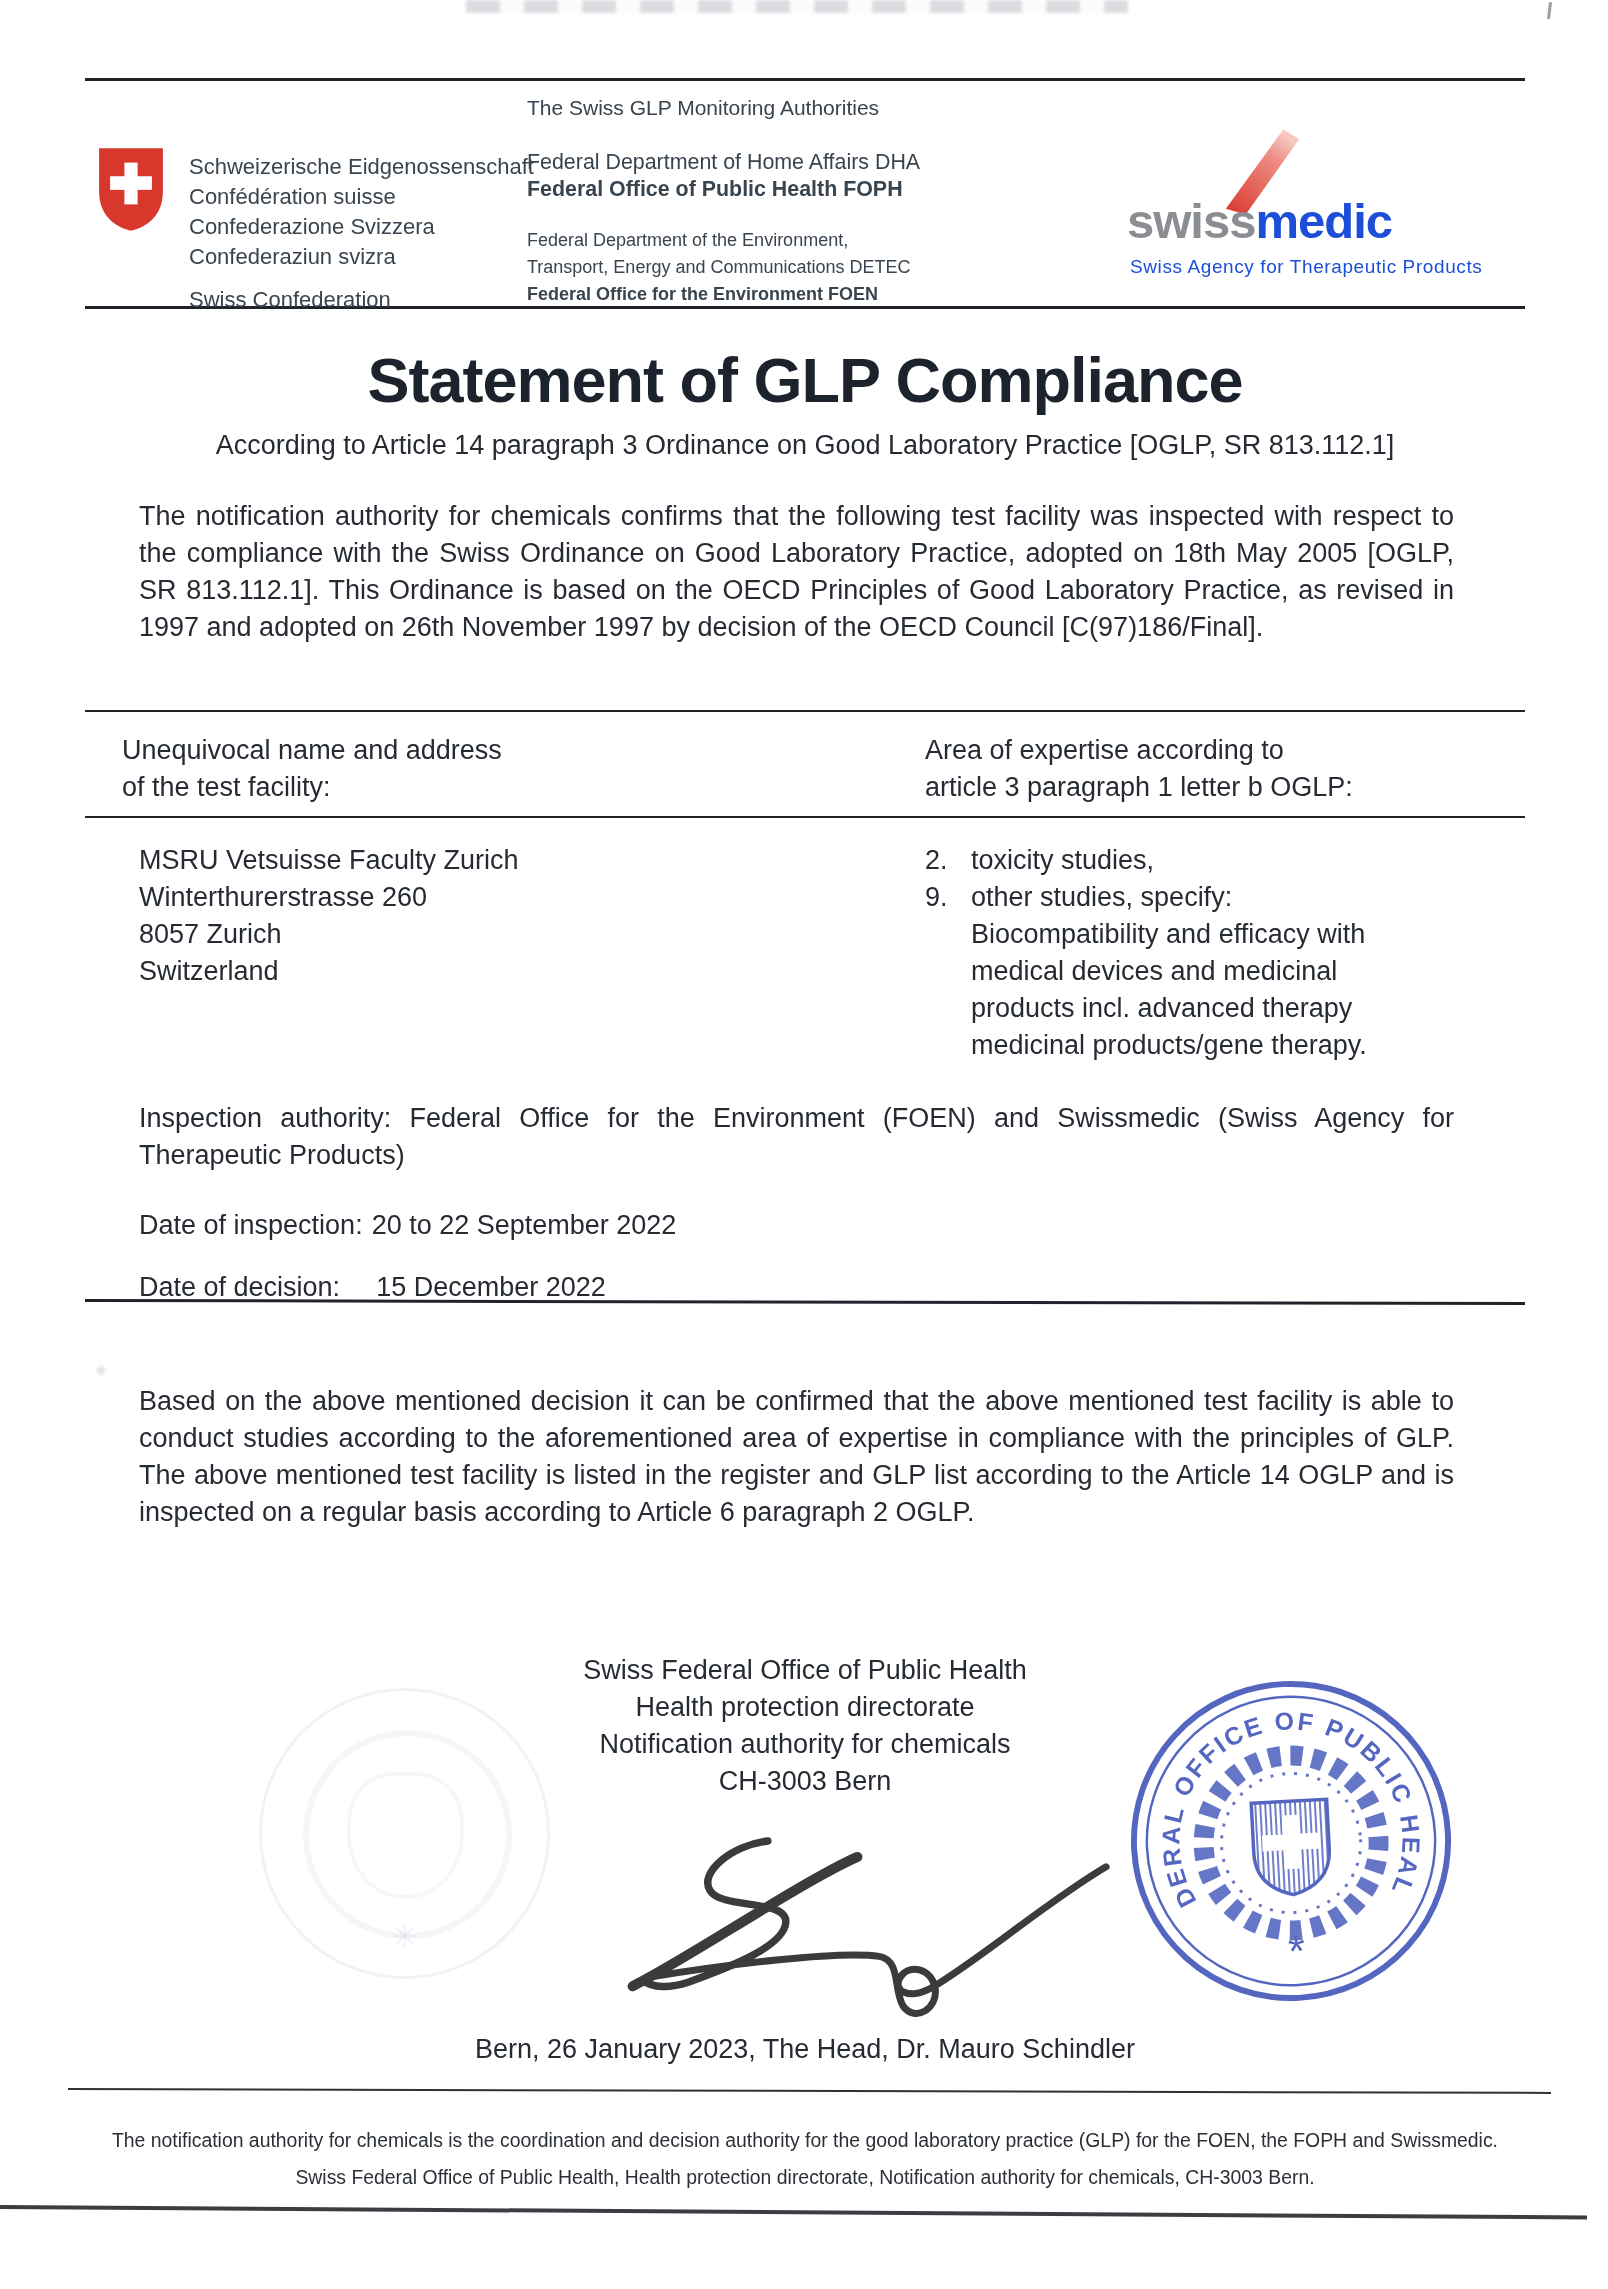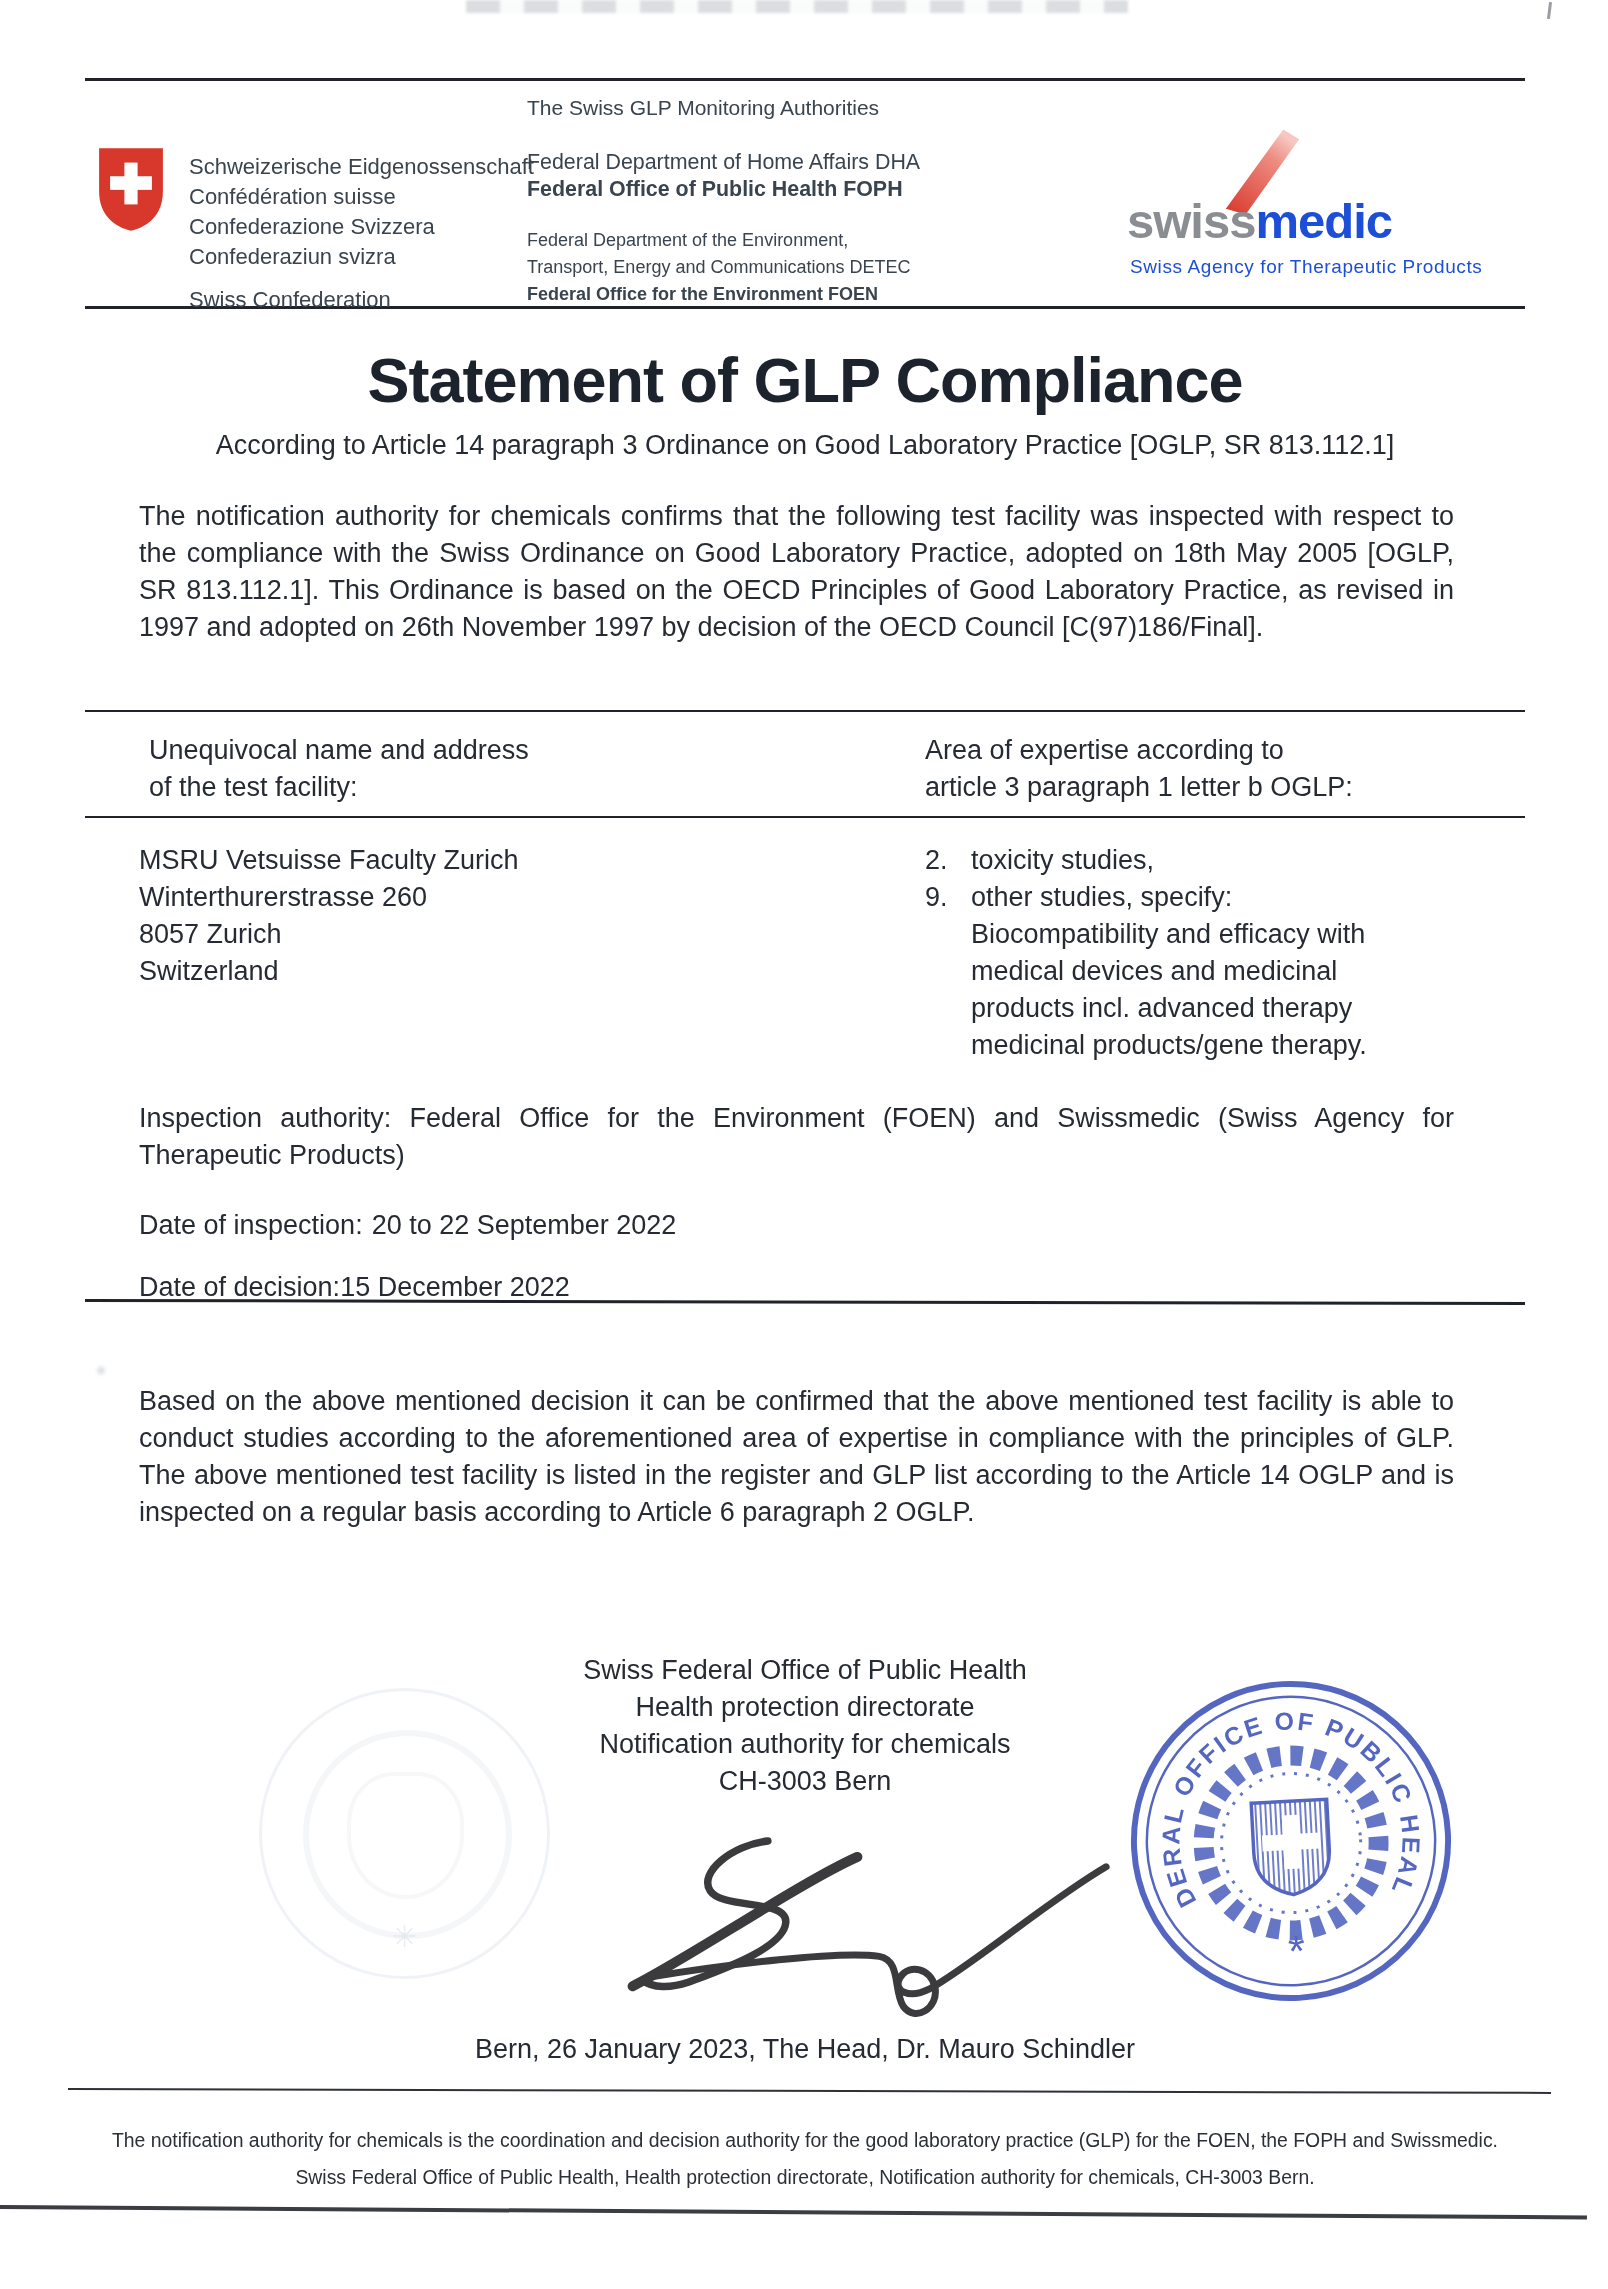--- a/index.html
+++ b/index.html
@@ -41,34 +41,34 @@
          letter-spacing:-1px;color:#1d232d;}
   .subtitle{left:85px;top:430px;width:1440px;text-align:center;font-size:27px;color:#262b33;}
 
   
   .body-par{font-size:27px;line-height:37px;text-align:justify;color:#262b33;}
   .intro{left:139px;top:498px;width:1315px;}
   .confirm{left:139px;top:1383px;width:1315px;}
 
   
   .tbl-hdr{font-size:27px;line-height:37px;color:#262b33;}
-  .tbl-hdr-left{left:149px;top:732px;width:617px;}
+  .tbl-hdr-left{left:122px;top:732px;width:617px;}
   .tbl-hdr-right{left:925px;top:732px;width:537px;}
   .address{left:139px;top:842px;font-size:27px;line-height:37px;}
   .expertise{left:925px;top:842px;width:517px;font-size:27px;line-height:37px;}
   .exp-item{display:flex;align-items:flex-start;}
   .exp-num{width:46px;flex:0 0 46px;}
   .exp-text{flex:1;}
 
   
   .inspection{left:139px;top:1100px;width:1315px;}
   .date-line{position:absolute;font-size:27px;color:#262b33;}
   .date-insp{left:139px;top:1210px;}
   .date-dec{left:139px;top:1272px;}
-  .date-dec .val{}
+  .date-dec .val{margin-left:36px;}
   .date-insp .val{margin-left:9px;}
 
   
   .signoff{left:85px;top:1652px;width:1440px;text-align:center;font-size:27px;line-height:37px;color:#262b33;}
   .signoff-date{left:85px;top:2034px;width:1440px;text-align:center;font-size:27px;color:#262b33;}
 
   .signature{left:549px;top:1831px;width:577px;height:207px;}
   .stamp{left:1122px;top:1672px;width:338px;height:338px;opacity:0.9;transform:rotate(-3deg);}
 
   

